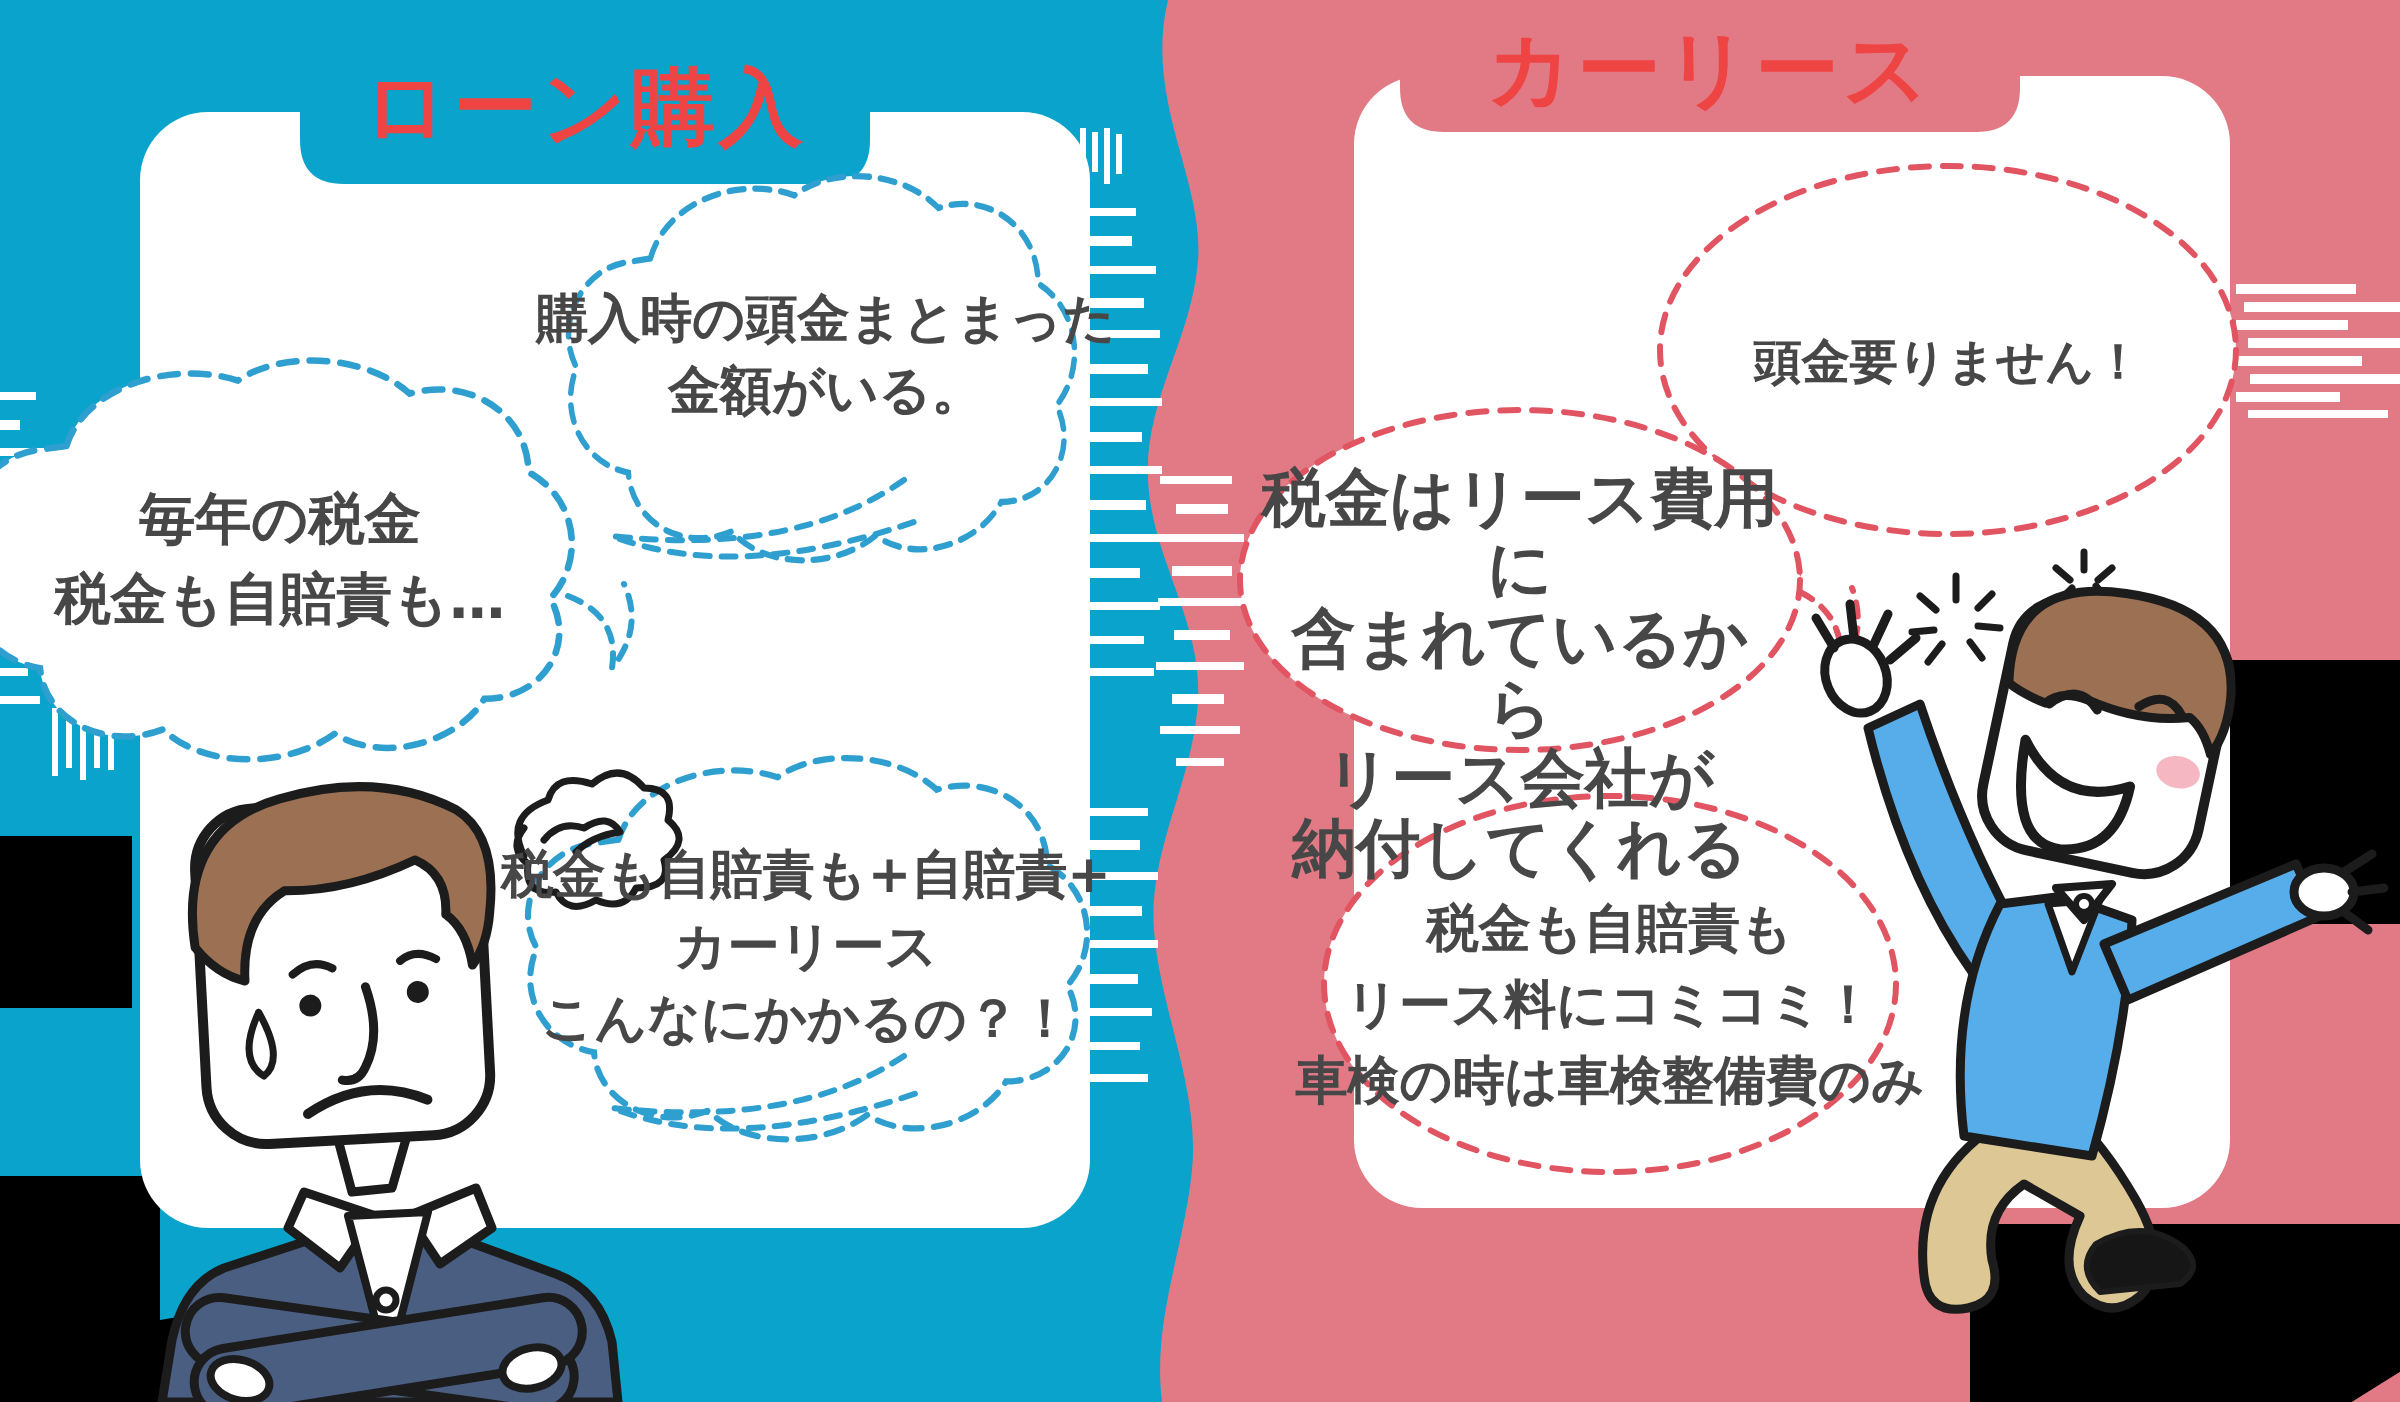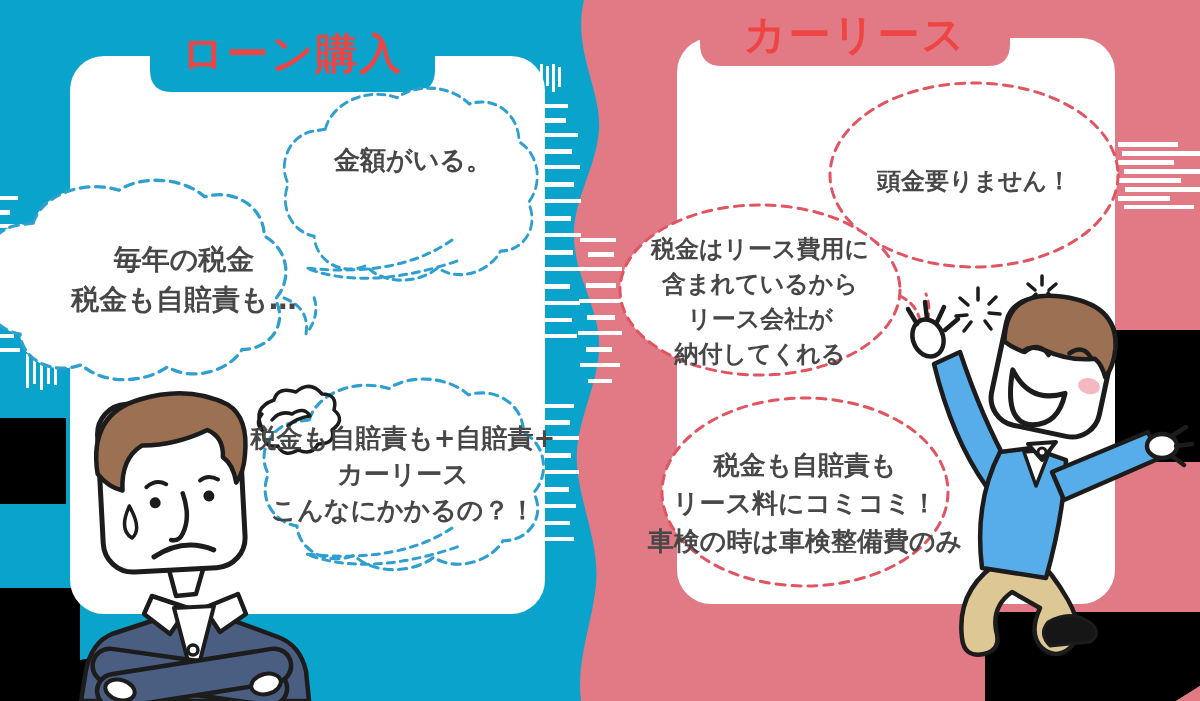--- a/index.html
+++ b/index.html
@@ -4,24 +4,24 @@
 <style>
   html,body{margin:0;padding:0;background:#000;}
   .stage{position:relative;width:1200px;height:701px;overflow:hidden;background:#000;
          font-family:"DejaVu Sans","Liberation Sans",sans-serif;}
   .stage svg{position:absolute;left:0;top:0;}
   .txt{position:absolute;text-align:center;font-weight:bold;color:#474747;pointer-events:none;}
   .title{color:#ef4444;letter-spacing:2px;font-weight:bold;}
   .t-left{left:150px;top:26px;width:285px;font-size:42px;}
   .t-right{left:700px;top:7px;width:310px;font-size:42px;}
   .b-l1{left:258px;top:142px;width:310px;font-size:26px;line-height:36px;}
-  .b-l2{left:0px;top:240px;width:280px;font-size:28px;line-height:40px;padding-left:44px;}
+  .b-l2{left:0px;top:240px;width:280px;font-size:28px;line-height:40px;}
   .b-l3{left:243px;top:420px;width:320px;font-size:26px;line-height:36px;}
   .b-r1{left:824px;top:163px;width:300px;font-size:24px;line-height:36px;}
-  .b-r2{left:630px;top:232px;width:260px;font-size:24px;line-height:35px;}
+  .b-r2{left:630px;top:232px;width:260px;font-size:32px;line-height:35px;}
   .b-r3{left:645px;top:446px;width:320px;font-size:26px;line-height:38px;}
   .dash-blue{fill:#fff;stroke-width:3;stroke-dasharray:8 6;stroke-linecap:round;}
   .dash-red{fill:#fff;stroke-width:3;stroke-dasharray:9 7;stroke-linecap:round;}
   .tail{fill:none;stroke-width:3;stroke-dasharray:7 6;stroke-linecap:round;}
   .ln{stroke:#1c1c1c;stroke-linecap:round;stroke-linejoin:round;}
 </style>
 </head>
 <body>
 
 <div class="stage">
@@ -215,20 +215,21 @@
       </g>
       <path class="ln" fill="#ffffff" stroke-width="4" d="M1028,444 l14,16 l14,-18 z"></path>
       <circle class="ln" cx="1042" cy="452" r="4" fill="#ffffff" stroke-width="3"></circle>
     </g>
   </svg>
 
   <div class="txt title t-left">ローン購入</div>
   <div class="txt title t-right">カーリース</div>
 
   <div class="txt b-l1">
+    <div>購入時の頭金まとまった</div>
     <div>金額がいる。</div>
   </div>
   <div class="txt b-l2">
     <div>毎年の税金</div>
     <div>税金も自賠責も…</div>
   </div>
   <div class="txt b-l3">
     <div>税金も自賠責も+自賠責+</div>
     <div>カーリース</div>
     <div>こんなにかかるの？！</div>

